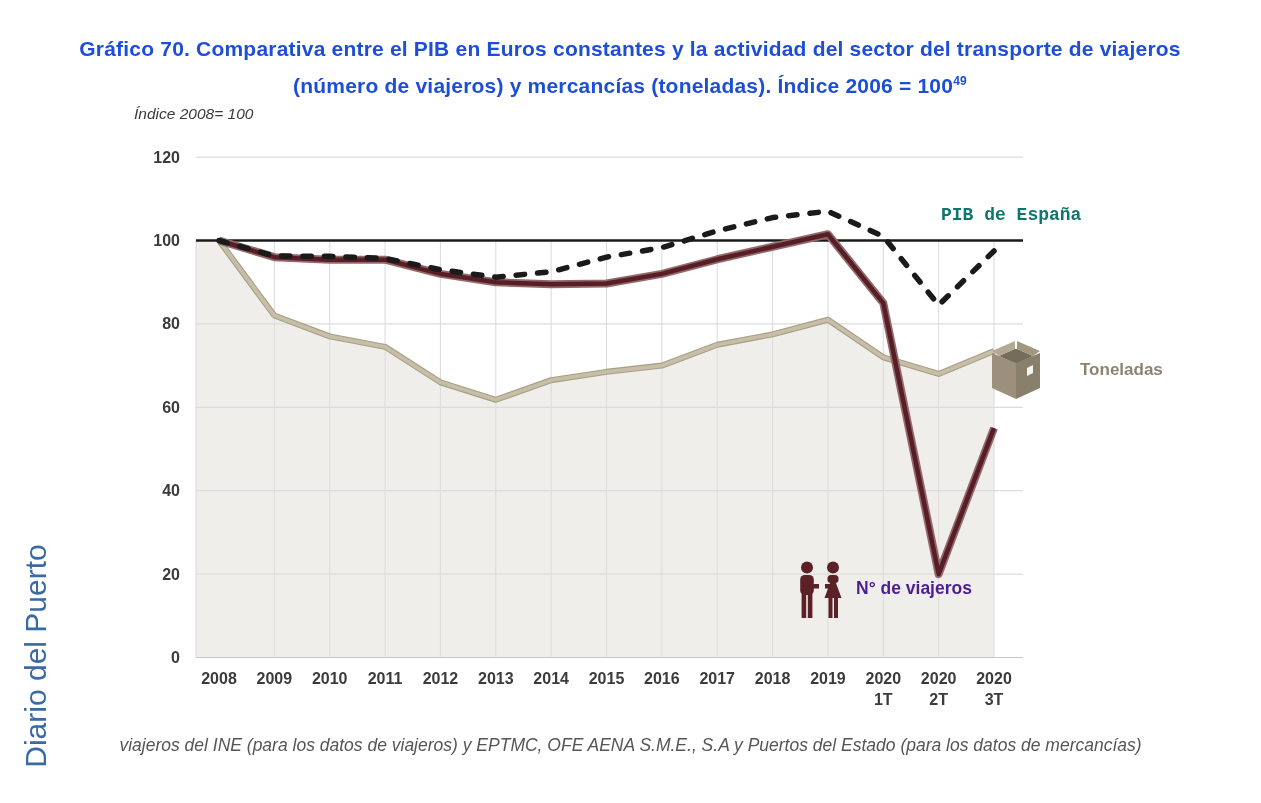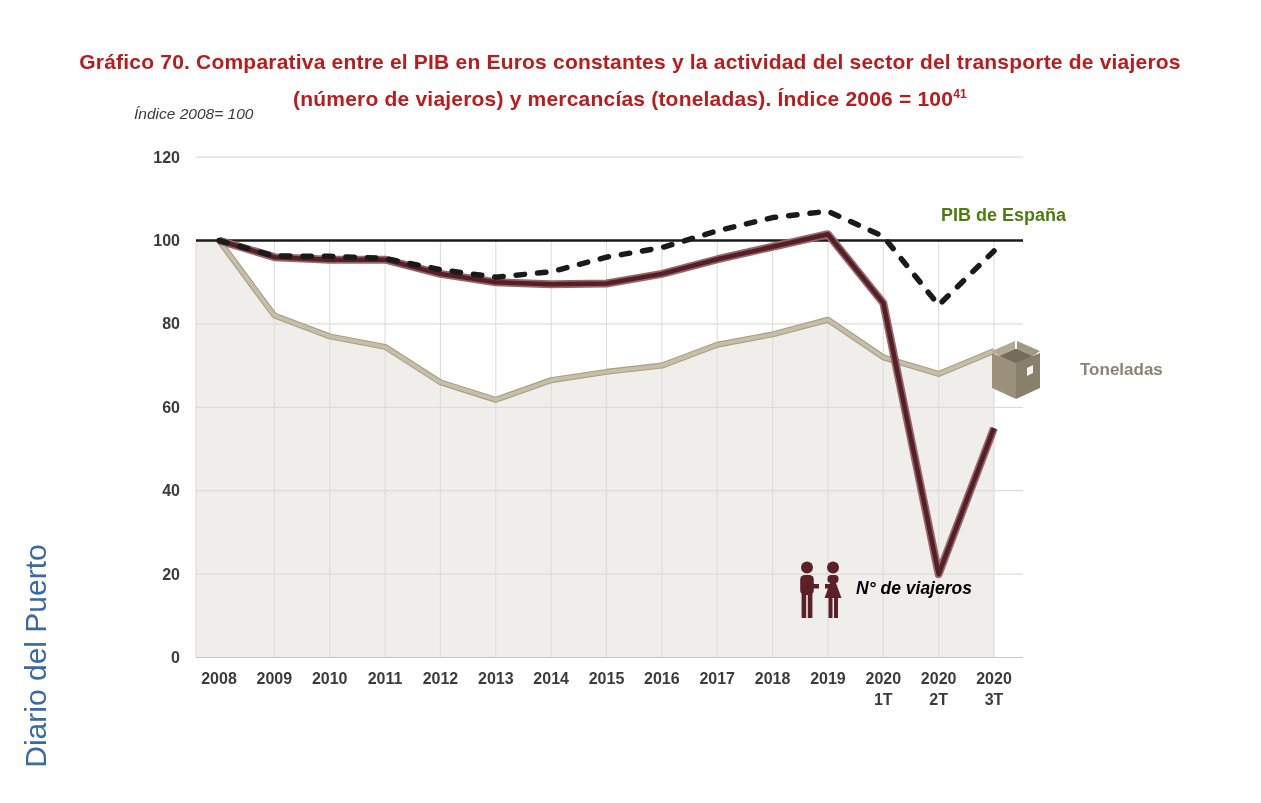--- a/index.html
+++ b/index.html
@@ -41,23 +41,23 @@
     text-align:center; font-size:30px; color:#3a6aa5; white-space:nowrap;
   }
 </style>
 </head>
 <body>
 
 <div id="figure">
 
   <div id="watermark" style="color: rgb(58, 106, 165);">Diario del Puerto</div>
 
-  <div id="chart-title" style="color: #b91c1c; margin-top: 13px;">
+  <div id="chart-title" style="color: #1d4ed8;">
     <div>Gráfico 70. Comparativa entre el PIB en Euros constantes y la actividad del sector del transporte de viajeros</div>
-    <div><span>(número de viajeros) y mercancías (toneladas). Índice 2006 = 100</span><sup>41</sup></div>
+    <div><span>(número de viajeros) y mercancías (toneladas). Índice 2006 = 100</span><sup>49</sup></div>
   </div>
 
   <div id="axis-note">Índice 2008= 100</div>
 
   <svg id="chart-svg" width="1261" height="803" viewBox="0 0 1261 803">
       <polygon points="196,240.5 219,240.5 274.35714285714283,315.56 329.7142857142857,336.40999999999997 385.07142857142856,346.835 440.42857142857144,382.28 495.7857142857143,399.794 551.1428571428571,380.195 606.5,371.855 661.8571428571429,365.6 717.2142857142857,344.75 772.5714285714286,334.325 827.9285714285714,319.73 883.2857142857142,357.26 938.6428571428571,373.94 994,351.005 994,657.5 196,657.5" fill="#efeeeb"></polygon>
       <line x1="196" y1="657.5" x2="1023" y2="657.5" stroke="#c7c7c5" stroke-width="1.2"></line>
       <line x1="196" y1="574.1" x2="1023" y2="574.1" stroke="#dcdcda" stroke-width="1.2"></line>
       <line x1="196" y1="490.7" x2="1023" y2="490.7" stroke="#dcdcda" stroke-width="1.2"></line>
       <line x1="196" y1="407.3" x2="1023" y2="407.3" stroke="#dcdcda" stroke-width="1.2"></line>
@@ -105,21 +105,21 @@
       <text x="772.5714285714286" y="684" text-anchor="middle" class="tick">2018</text>
       <text x="827.9285714285714" y="684" text-anchor="middle" class="tick">2019</text>
       <text x="883.2857142857142" y="684" text-anchor="middle" class="tick">2020</text>
       <text x="883.2857142857142" y="705" text-anchor="middle" class="tick">1T</text>
       <text x="938.6428571428571" y="684" text-anchor="middle" class="tick">2020</text>
       <text x="938.6428571428571" y="705" text-anchor="middle" class="tick">2T</text>
       <text x="994" y="684" text-anchor="middle" class="tick">2020</text>
       <text x="994" y="705" text-anchor="middle" class="tick">3T</text>
     </svg>
 
-  <div id="pib-label" class="series-label" style="color: #4d7c0f;">PIB de España</div>
+  <div id="pib-label" class="series-label" style="color: #0f766e; font-family: Liberation Mono, monospace;">PIB de España</div>
 
   <svg id="box-icon" class="annot-icon" width="52" height="62" viewBox="0 0 52 62">
     <polygon points="2,12 25,2 25,10 9,17" fill="#b3a995"></polygon>
     <polygon points="50,12 27,2 27,10 43,17" fill="#a2987f"></polygon>
     <polygon points="9,17 25,10 27,10 43,17 26,25" fill="#756c59"></polygon>
     <polygon points="2,14 26,24 26,60 2,49" fill="#9a907c"></polygon>
     <polygon points="50,14 26,24 26,60 50,49" fill="#89806c"></polygon>
     <polygon points="37,29 43,26 43,34 37,37" fill="#f5f4f1"></polygon>
   </svg>
   <div id="toneladas-label" class="series-label" style="color: rgb(140, 131, 114);">Toneladas</div>
@@ -132,18 +132,19 @@
       <rect x="4.6" y="34" width="4.6" height="24"></rect>
       <rect x="10.8" y="34" width="4.6" height="24"></rect>
       <circle cx="36" cy="7.5" r="6"></circle>
       <rect x="30.5" y="15" width="11" height="8" rx="3.5"></rect>
       <polygon points="36,15 44.5,38 27.5,38"></polygon>
       <rect x="28" y="24" width="8" height="4.5"></rect>
       <rect x="31.5" y="38" width="4" height="20"></rect>
       <rect x="37" y="38" width="4" height="20"></rect>
     </g>
   </svg>
-  <div id="viajeros-label" class="series-label" style="color: #000000; font-style: italic;">N° de viajeros</div>
+  <div id="viajeros-label" class="series-label" style="color: #4c1d95;">N° de viajeros</div>
 
   <div id="source-text" style="color: rgb(86, 86, 86);">
+    <div>viajeros del INE (para los datos de viajeros) y EPTMC, OFE AENA S.M.E., S.A y Puertos del Estado (para los datos de mercancías)</div>
   </div>
 
 </div>
 
 </body></html>

